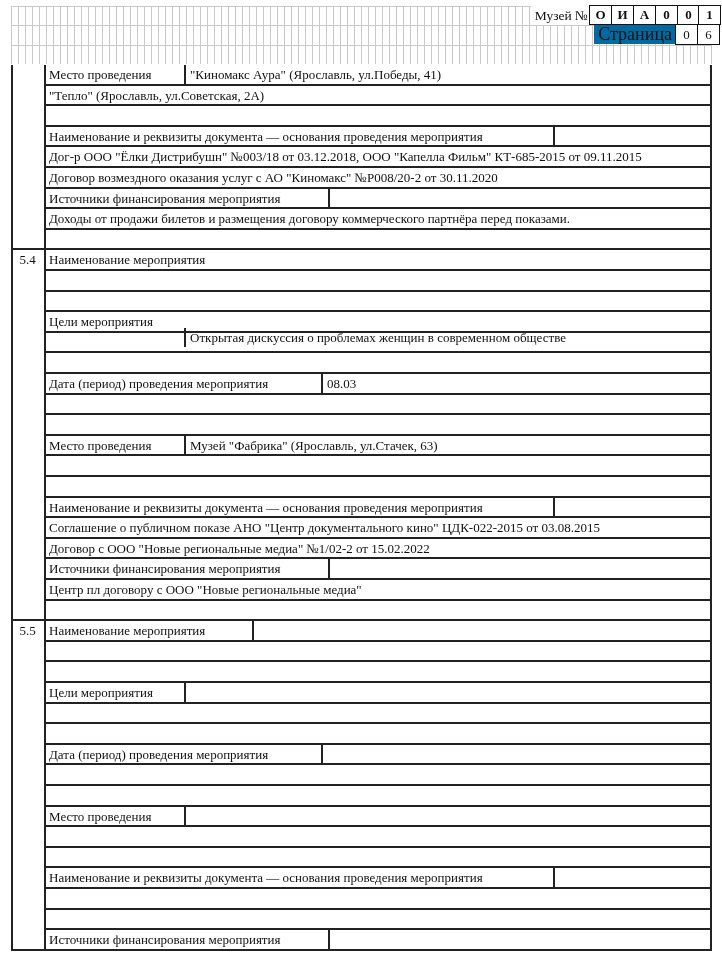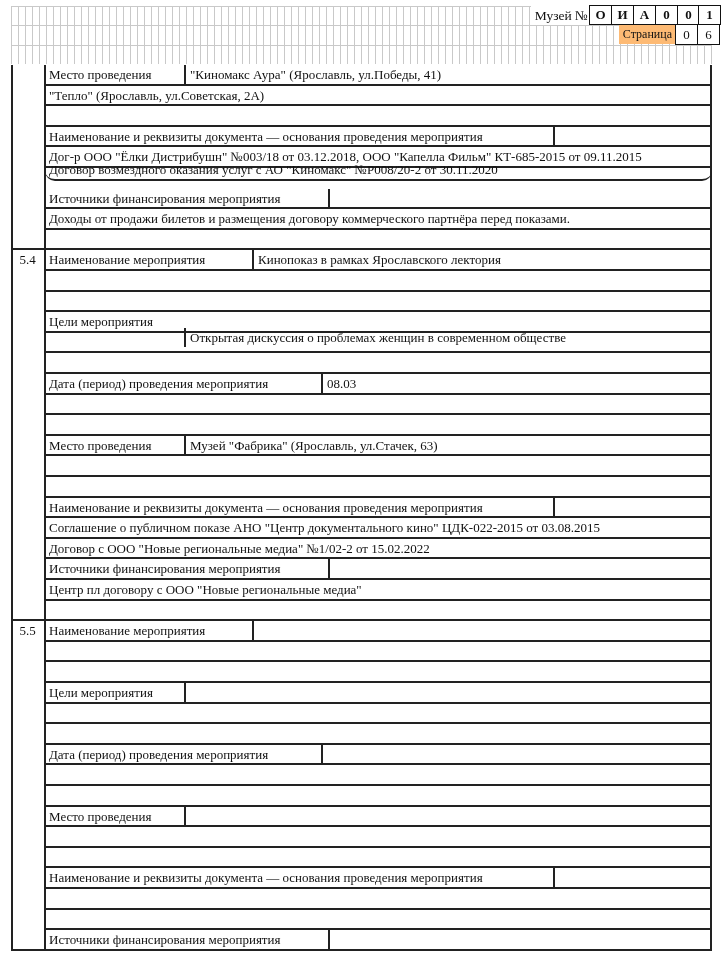--- a/index.html
+++ b/index.html
@@ -7,22 +7,22 @@
          font-family:"Liberation Serif", "DejaVu Serif", serif; color:#111; }
   .hgrid { position:absolute; left:11px; top:6px; width:701px; height:58px;
            background-image:
              repeating-linear-gradient(to right, #c9c9c9 0, #c9c9c9 1px, transparent 1px, transparent 7px),
              linear-gradient(to bottom, #c9c9c9 0, #c9c9c9 1px, transparent 1px, transparent 19px, #c9c9c9 19px, #c9c9c9 20px, transparent 20px, transparent 39px, #c9c9c9 39px, #c9c9c9 40px, transparent 40px);
   }
   .form-label { position:absolute; top:6px; height:19px; right:133px; background:#fff;
                 font-size:13.5px; line-height:19px; padding-left:4px; padding-right:1px; }
   .box { position:absolute; width:21px; height:18px; border:1.5px solid #111; box-sizing:content-box;
          text-align:center; font-size:13px; line-height:18px; background:#fff; font-weight:bold; }
-  .page-label { position:absolute; top:25px; height:19px; right:47px; background:#fdba74;
-                font-size:12px; line-height:19px; padding-left:4px; padding-right:3px; }
+  .page-label { position:absolute; top:25px; height:19px; right:47px; background:#0369a1;
+                font-size:18px; line-height:19px; padding-left:4px; padding-right:3px; }
   .pbox { position:absolute; top:25px; width:21px; height:19px; border-left:1.5px solid #111;
           text-align:center; font-size:13px; line-height:19px; background:#fff; }
   .pbox.last { border-right:1.5px solid #111; }
   .pbottom { position:absolute; left:675px; top:44px; width:45px; border-top:1.5px solid #111; }
 
   .table { position:absolute; left:11px; top:65px; width:701px; height:886px;
            border-left:2px solid #222; border-right:2px solid #222; border-bottom:2px solid #222; box-sizing:border-box; }
   .numcol { position:absolute; left:44px; top:65px; width:2px; height:886px; background:#222; }
   .row { position:absolute; left:45px; width:667px; height:20.6px; box-sizing:border-box;
          border-bottom:2px solid #222; font-size:13px; line-height:19px; white-space:nowrap; }
@@ -58,37 +58,36 @@
   <span class="lbl">"Тепло" (Ярославль, ул.Советская, 2А)</span>
 </div>
 <div class="row" style="top:106.2px;"></div>
 <div class="row" style="top:126.8px;">
   <span class="lbl">Наименование и реквизиты документа — основания проведения мероприятия</span>
   <span class="val" style="left:508px;width:159px;"></span>
 </div>
 <div class="row" style="top:147.4px;">
   <span class="lbl">Дог-р ООО "Ёлки Дистрибушн" №003/18 от 03.12.2018, ООО "Капелла Фильм" КТ-685-2015 от 09.11.2015</span>
 </div>
-<div class="row" style="top:160px;border-radius:10px;">
+<div class="row" style="top:168px;">
   <span class="lbl">Договор возмездного оказания услуг с АО "Киномакс" №Р008/20-2 от 30.11.2020</span>
 </div>
 <div class="row" style="top:188.6px;">
   <span class="lbl">Источники финансирования мероприятия</span>
   <span class="val" style="left:283px;width:384px;"></span>
 </div>
 <div class="row" style="top:209.2px;">
   <span class="lbl">Доходы от продажи билетов и размещения договору коммерческого партнёра перед показами.</span>
 </div>
 <div class="row" style="top:229.8px;"></div>
 <div class="secline" style="top:248.4px;"></div>
 
 <div class="secnum" style="top:250.4px;">5.4</div>
 <div class="row" style="top:250.4px;">
   <span class="lbl">Наименование мероприятия</span>
-  <span class="val" style="left:207px;">Кинопоказ в рамках Ярославского лектория</span>
 </div>
 <div class="row" style="top:271px;"></div>
 <div class="row" style="top:291.6px;"></div>
 <div class="row" style="top:312.2px;">
   <span class="lbl">Цели мероприятия</span>
   <span class="val" style="left:139px;margin-top:16px;">Открытая дискуссия о проблемах женщин в современном обществе</span>
 </div>
 <div class="row" style="top:332.8px;"></div>
 <div class="row" style="top:353.4px;"></div>
 <div class="row" style="top:374px;">

